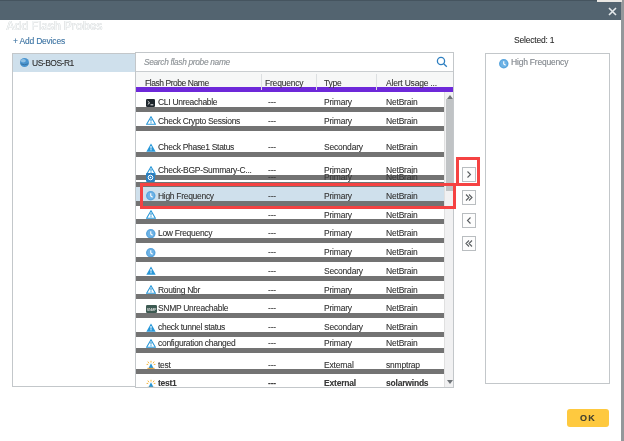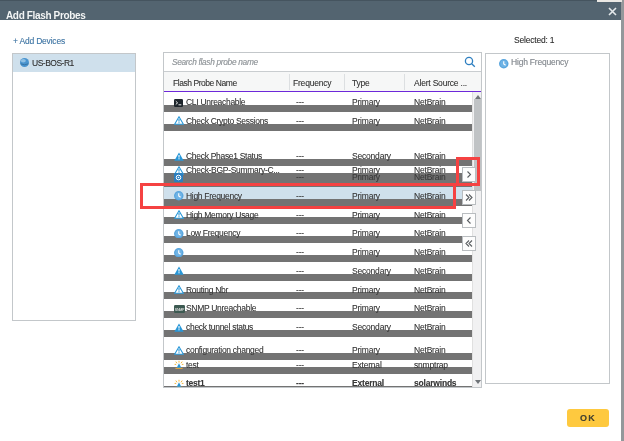--- a/index.html
+++ b/index.html
@@ -2,41 +2,41 @@
 <html><head><meta charset="utf-8">
 <style>
 * { margin:0; padding:0; box-sizing:border-box; }
 body { font-family:"Liberation Sans", sans-serif; }
 #stage { position:relative; width:624px; height:441px; background:#fff; overflow:hidden;
          font-family:"Liberation Sans", sans-serif; font-size:8.5px; letter-spacing:-0.2px; color:#3a3a3a;
          text-shadow:0 0 0.5px rgba(70,70,70,0.45); }
 .abs { position:absolute; }
 
 #titlebar { left:0; top:0; width:622px; height:20px; background:#536470; border-top:1px solid #45545f; }
-#titletxt { left:6px; top:6px; height:17px; line-height:20px; color:#f3f6f7; font-size:10px; font-weight:bold; letter-spacing:-0.35px; }
+#titletxt { left:6px; top:16px; height:17px; line-height:20px; color:#f3f6f7; font-size:12px; font-weight:bold; letter-spacing:-0.35px; }
 #topartifact { left:597px; top:0; width:25px; height:2px; background:#eae8e4; }
 
 #rightstrip { left:621px; top:0; width:3px; height:441px; background:#94989b; }
 
 #adddev { left:13px; top:36px; color:#4380b5; }
 
-#devpanel { left:12px; top:53px; width:124px; height:268px; border:1px solid #c3c7ca; background:#fff; }
+#devpanel { left:12px; top:53px; width:124px; height:334px; border:1px solid #c3c7ca; background:#fff; }
 #devrow { left:0; top:0; width:122px; height:18px; background:#cfe0ec; }
 #devicon { left:7px; top:4px; }
 #devname { left:19px; top:0; height:18px; line-height:18px; color:#333; letter-spacing:-0.5px; }
 
-#table { left:135px; top:52px; width:319px; height:336px; border:1px solid #c3c7ca; background:#fff; overflow:hidden;margin-left:28px; }
+#table { left:135px; top:52px; width:319px; height:336px; border:1px solid #c3c7ca; background:#fff; overflow:hidden; }
 #search { left:0; top:0; width:317px; height:19px; border-bottom:1px solid #c9cdd0; }
 #ph { left:8px; top:0; height:19px; line-height:19px; font-style:italic; color:#9aa0a5; font-size:8.3px; letter-spacing:-0.3px; }
 #mag { left:300px; top:3px; }
-#thead { left:0; top:19px; width:317px; height:20px; background:#f6f7f7; border-bottom:1px solid #6d28d9; }
+#thead { left:0; top:19px; width:317px; height:20px; background:#f6f7f7; border-bottom:5px solid #6d28d9; }
 #thead span { position:absolute; top:1px; height:20px; line-height:20px; color:#3a3a3a; }
 .hsep { position:absolute; top:2px; width:1px; height:16px; background:#dcdfe1; }
 
-.trow { position:absolute; left:0; width:308px; height:18.75px; border-bottom:7px solid #737373; }
+.trow { position:absolute; left:0; width:308px; height:18.75px; border-bottom:5px solid #737373; }
 .trow span { position:absolute; top:0; height:18px; line-height:18px; }
 .ric { left:10px; top:4.5px !important; height:auto !important; line-height:0 !important; }
 .rname { left:22px; letter-spacing:-0.3px; }
 .rint { left:132px; }
 .rtyp { left:188px; }
 .rsrc { left:250px; }
 
 #sbar { left:308px; top:39px; width:9px; height:295px; background:#f1f1f2; border-left:1px solid #e0e0e0; }
 #sthumb { left:1px; top:7px; width:8px; height:92px; background:#c0c3c5; }
 .sarr { position:absolute; left:1.5px; width:0; height:0; border-left:3.5px solid transparent; border-right:3.5px solid transparent; }
@@ -81,21 +81,21 @@
     <div class="abs" id="search"></div>
     <div class="abs" id="ph">Search flash probe name</div>
     <svg class="abs" id="mag" width="12" height="12" viewBox="0 0 12 12">
         <circle cx="5" cy="5" r="3.6" fill="none" stroke="#2e7fc1" stroke-width="1.3"></circle>
         <path d="M7.7 7.7 L10.8 10.8" stroke="#2e7fc1" stroke-width="1.3"></path>
       </svg>
     <div class="abs" id="thead">
       <span style="left:9px;letter-spacing:-0.45px">Flash Probe Name</span>
       <span style="left:129px">Frequency</span>
       <span style="left:188px">Type</span>
-      <span style="left:250px">Alert Source ...</span>
+      <span style="left:250px">Alert Usage ...</span>
       <div class="hsep" style="left:125px"></div>
       <div class="hsep" style="left:180px"></div>
       <div class="hsep" style="left:240px"></div>
     </div>
     <div class="abs" style="left:0;top:39px;width:308px;height:296px;overflow:hidden;">
       <div style="position:relative;width:308px;">
 <div class="trow" style="top:1.00px;">
             <span class="ric"><svg width="9" height="8" viewBox="0 0 9 8" style="margin-top:1px">
                 <rect x="0" y="0" width="9" height="8" rx="1.2" fill="#1e262c"></rect>
                 <path d="M1.8 2.2 L3.6 3.9 L1.8 5.4" stroke="#fff" stroke-width="0.9" fill="none"></path>
@@ -110,21 +110,21 @@
             <span class="ric"><svg width="10" height="9" viewBox="0 0 10 9">
                 <path d="M5 0.8 L9.4 8.3 H0.6 Z" fill="#fff" stroke="#2897d8" stroke-width="1.1"></path>
                 <rect x="4.45" y="3" width="1.1" height="2.6" fill="#2897d8"></rect>
                 <rect x="4.45" y="6.2" width="1.1" height="1.1" fill="#2897d8"></rect>
               </svg></span>
             <span class="rname">Check Crypto Sessions</span>
             <span class="rint">---</span>
             <span class="rtyp">Primary</span>
             <span class="rsrc">NetBrain</span>
           </div>
-<div class="trow" style="top:55px;">
+<div class="trow" style="top:46px;">
             <span class="ric"><svg width="10" height="9" viewBox="0 0 10 9">
                 <path d="M5 0.4 L9.7 8.7 H0.3 Z" fill="#2897d8"></path>
                 <rect x="4.45" y="3" width="1.1" height="2.6" fill="#fff"></rect>
                 <rect x="4.45" y="6.2" width="1.1" height="1.1" fill="#fff"></rect>
               </svg></span>
             <span class="rname">Check Phase1 Status</span>
             <span class="rint">---</span>
             <span class="rtyp">Secondary</span>
             <span class="rsrc">NetBrain</span>
           </div>
@@ -159,21 +159,20 @@
             <span class="rint">---</span>
             <span class="rtyp">Primary</span>
             <span class="rsrc">NetBrain</span>
           </div>
 <div class="trow" style="top:113.50px;">
             <span class="ric"><svg width="10" height="9" viewBox="0 0 10 9">
                 <path d="M5 0.8 L9.4 8.3 H0.6 Z" fill="#fff" stroke="#2897d8" stroke-width="1.1"></path>
                 <rect x="4.45" y="3" width="1.1" height="2.6" fill="#2897d8"></rect>
                 <rect x="4.45" y="6.2" width="1.1" height="1.1" fill="#2897d8"></rect>
               </svg></span>
-            <span class="rname">High Memory Usage</span>
             <span class="rint">---</span>
             <span class="rtyp">Primary</span>
             <span class="rsrc">NetBrain</span>
           </div>
 <div class="trow" style="top:132.25px;">
             <span class="ric"><svg width="9.5" height="9.5" viewBox="0 0 9.5 9.5">
                 <circle cx="4.75" cy="4.75" r="4.75" fill="#58a5de"></circle>
                 <circle cx="4.75" cy="4.75" r="3.4" fill="#6fb3e5"></circle>
                 <path d="M4.75 2.2 V4.9 L6.6 6.3" stroke="#fff" stroke-width="1.1" fill="none"></path>
               </svg></span>
@@ -227,21 +226,21 @@
             <span class="ric"><svg width="10" height="9" viewBox="0 0 10 9">
                 <path d="M5 0.4 L9.7 8.7 H0.3 Z" fill="#2897d8"></path>
                 <rect x="4.45" y="3" width="1.1" height="2.6" fill="#fff"></rect>
                 <rect x="4.45" y="6.2" width="1.1" height="1.1" fill="#fff"></rect>
               </svg></span>
             <span class="rname">check tunnel status</span>
             <span class="rint">---</span>
             <span class="rtyp">Secondary</span>
             <span class="rsrc">NetBrain</span>
           </div>
-<div class="trow" style="top:249px;">
+<div class="trow" style="top:242px;">
             <span class="ric"><svg width="10" height="9" viewBox="0 0 10 9">
                 <path d="M5 0.8 L9.4 8.3 H0.6 Z" fill="#fff" stroke="#2897d8" stroke-width="1.1"></path>
                 <rect x="4.45" y="3" width="1.1" height="2.6" fill="#2897d8"></rect>
                 <rect x="4.45" y="6.2" width="1.1" height="1.1" fill="#2897d8"></rect>
               </svg></span>
             <span class="rname">configuration changed</span>
             <span class="rint">---</span>
             <span class="rtyp">Primary</span>
             <span class="rsrc">NetBrain</span>
           </div>

